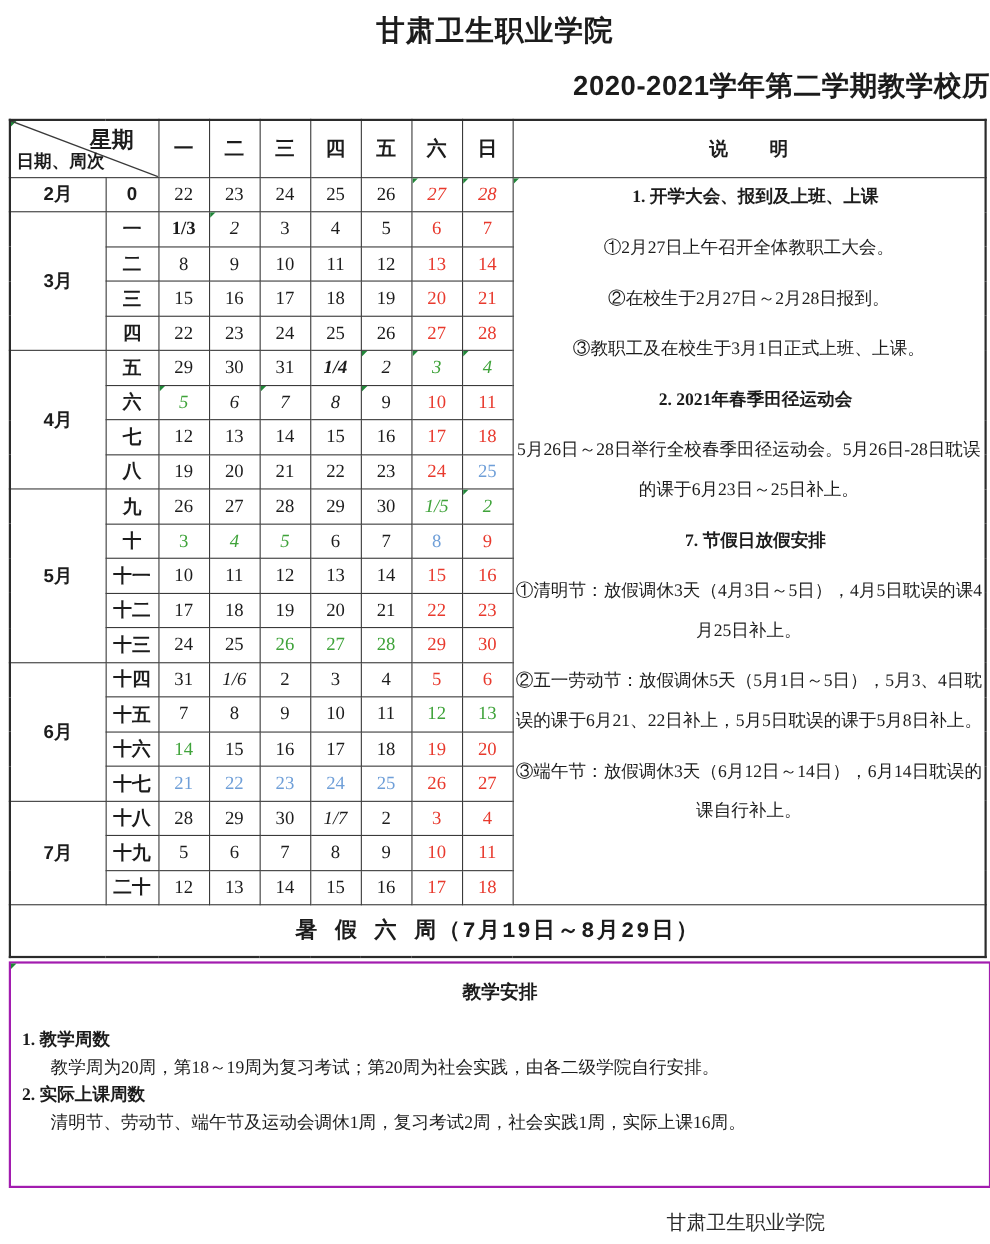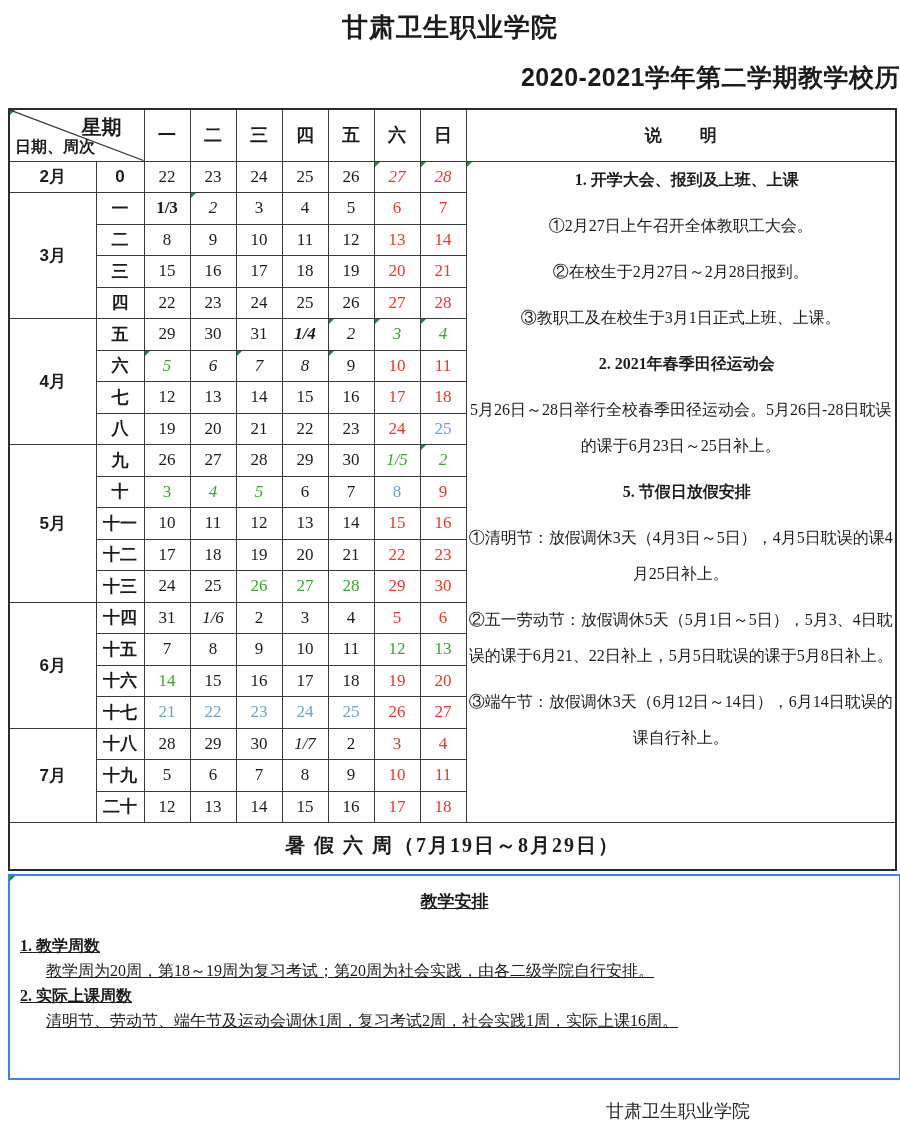--- a/index.html
+++ b/index.html
@@ -69,26 +69,26 @@
   td.notes {
     vertical-align:top; text-align:left; padding:6px 10px 0 6px;
     font-size:16px; line-height:36px;
   }
   td.notes p { margin:0 0 10px 0; }
   td.notes p.b { font-weight:bold;margin-left:12px; }
   
   tr.summer { height:47px; }
   tr.summer td {
     font-size:20px; font-weight:bold; letter-spacing:2px;
-    font-family:Liberation Serif, serif;
+    font-family:Liberation Mono, monospace;
   }
   
   .teach {
     position:relative; margin:3px 0 0 8px; width:869px; height:188px;
-    border:2px solid #3b82f6; padding:14px 10px 0 10px;text-decoration:underline;
+    border:2px solid #a21caf; padding:14px 10px 0 10px;
   }
   .teach-title {
     text-align:center; font-weight:bold; font-size:17px; margin-bottom:20px;
   }
   .teach-line { font-size:16px; line-height:25px; }
   .teach-line.b { font-weight:bold; }
   .teach-line.ind { padding-left:26px; }
   
   .footer {
     position:absolute; left:606px; top:1099px; font-size:18px;
@@ -146,21 +146,21 @@
         <td class="day c-r"><span class="mk"></span><span class="it ">27</span></td>
         <td class="day c-r"><span class="mk"></span><span class="it ">28</span></td>
         <td class="notes" rowspan="21">
           <span class="mk"></span>
           <p class="b">1. 开学大会、报到及上班、上课</p>
           <p>①2月27日上午召开全体教职工大会。</p>
           <p>②在校生于2月27日～2月28日报到。</p>
           <p>③教职工及在校生于3月1日正式上班、上课。</p>
           <p class="b">2. 2021年春季田径运动会</p>
           <p>5月26日～28日举行全校春季田径运动会。5月26日-28日耽误的课于6月23日～25日补上。</p>
-          <p class="b">5. 节假日放假安排</p>
+          <p class="b">7. 节假日放假安排</p>
           <p>①清明节：放假调休3天（4月3日～5日），4月5日耽误的课4月25日补上。</p>
           <p>②五一劳动节：放假调休5天（5月1日～5日），5月3、4日耽误的课于6月21、22日补上，5月5日耽误的课于5月8日补上。</p>
           <p>③端午节：放假调休3天（6月12日～14日），6月14日耽误的课自行补上。</p>
         </td>
       </tr>
       <tr class="wk">
         <td class="month" rowspan="4">3月</td>
         <td class="week">一</td>
         <td class="day"><span class="bd">1/3</span></td>
         <td class="day"><span class="mk"></span><span class="it ">2</span></td>

